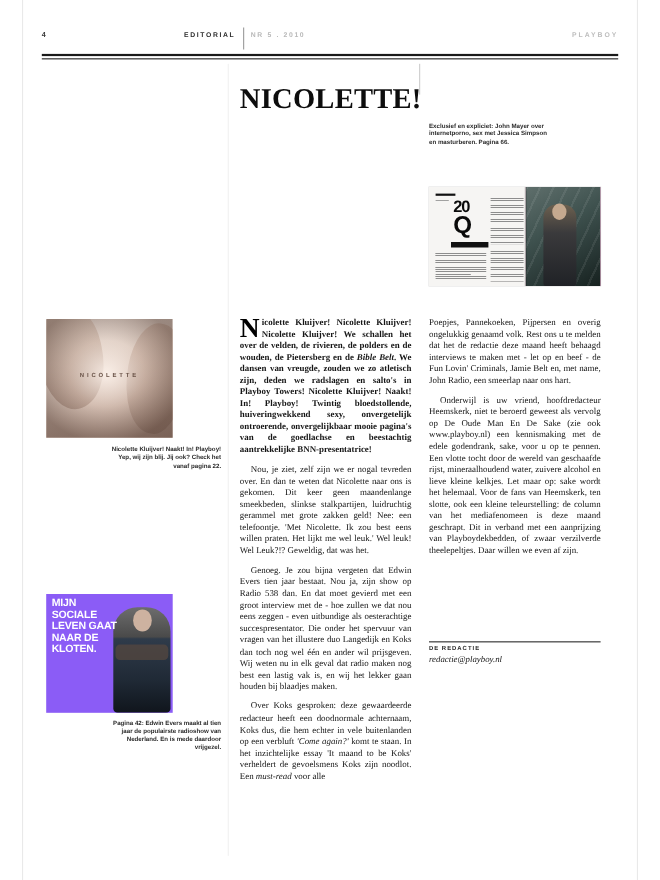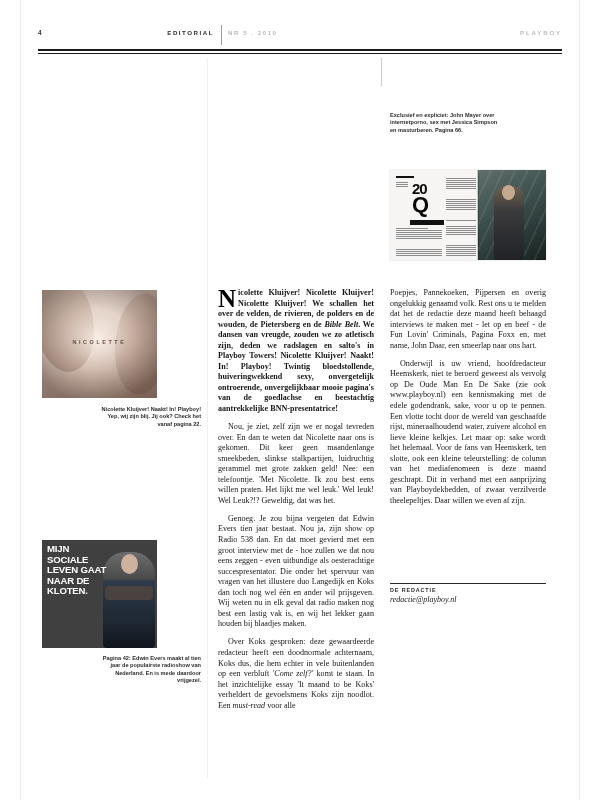--- a/index.html
+++ b/index.html
@@ -90,21 +90,21 @@
   .cap{
     position:absolute;
     font-family:"Liberation Sans",sans-serif;
     font-size:5.6px;line-height:7.4px;font-weight:700;
     color:#2b2b2b;text-align:right;
   }
   .cap-nicolette{ left:95px;top:406px;width:106px; }
 
   .photo-evers{
     position:absolute;left:42px;top:540px;width:115px;height:108px;
-    background:#404040;overflow:hidden;
+    background:#8b5cf6;overflow:hidden;
   }
   .photo-evers .txtblock{
     position:absolute;left:5px;top:4px;width:62px;
     font-family:"Liberation Sans",sans-serif;
     font-size:9.6px;line-height:10.6px;font-weight:700;
     color:#ffffff;letter-spacing:-.2px;
   }
   .photo-evers .figure{
     position:absolute;right:2px;top:12px;width:52px;height:96px;
     background:linear-gradient(180deg,#6d6d6d 0%,#4a4a4a 28%,#2f3b4a 30%,#1f2935 70%,#10151c 100%);
@@ -223,20 +223,21 @@
   <div class="runhead">
     <span class="folio">4</span>
     <span class="section">EDITORIAL</span>
     <span class="vrule"></span>
     <span class="issue">NR 5 . 2010</span>
     <span class="brand">PLAYBOY</span>
   </div>
   <div class="rule-thick"></div>
   <div class="rule-thin"></div>
 
+  <h1 class="headline">NICOLETTE!</h1>
   <div class="head-rule"></div>
 
   <div class="teaser-txt">Exclusief en expliciet: John Mayer over internetporno, sex met Jessica Simpson en masturberen. Pagina 66.</div>
 
   <div class="spread">
     <div class="leftpage"></div>
     <div class="mh" style="left:6px;top:6px;width:18px;"></div>
     <div class="minicol" style="left:6px;top:58px;width:32px;height:26px;"></div>
     <div class="minicol" style="left:6px;top:12px;width:12px;height:5px;"></div>
     <div class="q20">
@@ -269,25 +270,25 @@
     <div class="head"></div>
     <div class="arms"></div>
     <div class="txtblock">MIJN SOCIALE LEVEN GAAT NAAR DE KLOTEN.</div>
   </div>
   <div class="cap cap-evers">Pagina 42: Edwin Evers maakt al tien jaar de populairste radioshow van Nederland. En is mede daardoor vrijgezel.</div>
 
   <div class="col col-1">
     <p class="lead"><span class="dropcap">N</span><span>icolette Kluijver! Nicolette Kluijver! Nicolette Kluijver! We schallen het over de velden, de rivieren, de polders en de wouden, de Pietersberg en de <i>Bible Belt</i>. We dansen van vreugde, zouden we zo atletisch zijn, deden we radslagen en salto's in Playboy Towers! Nicolette Kluijver! Naakt! In! Playboy! Twintig bloedstollende, huiveringwekkend sexy, onvergetelijk ontroerende, onvergelijkbaar mooie pagina's van de goedlachse en beestachtig aantrekkelijke BNN-presentatrice!</span></p>
     <p class="ind">Nou, je ziet, zelf zijn we er nogal tevreden over. En dan te weten dat Nicolette naar ons is gekomen. Dit keer geen maandenlange smeekbeden, slinkse stalkpartijen, luidruchtig gerammel met grote zakken geld! Nee: een telefoontje. 'Met Nicolette. Ik zou best eens willen praten. Het lijkt me wel leuk.' Wel leuk! Wel Leuk?!? Geweldig, dat was het.</p>
     <p class="ind">Genoeg. Je zou bijna vergeten dat <b>Edwin Evers</b> tien jaar bestaat. Nou ja, zijn show op Radio 538 dan. En dat moet gevierd met een groot interview met de - hoe zullen we dat nou eens zeggen - even uitbundige als oesterachtige succespresentator. Die onder het spervuur van vragen van het illustere duo Langedijk en Koks dan toch nog wel één en ander wil prijsgeven. Wij weten nu in elk geval dat radio maken nog best een lastig vak is, en wij het lekker gaan houden bij blaadjes maken.</p>
-    <p class="ind">Over Koks gesproken: deze gewaardeerde redacteur heeft een doodnormale achternaam, Koks dus, die hem echter in vele buitenlanden op een verbluft <i>'Come zelf?'</i> komt te staan. In het inzichtelijke essay <b>'It maand to be Koks'</b> verheldert de gevoelsmens Koks zijn noodlot. Een <i>must-read</i> voor alle</p>
+    <p class="ind">Over Koks gesproken: deze gewaardeerde redacteur heeft een doodnormale achternaam, Koks dus, die hem echter in vele buitenlanden op een verbluft <i>'Come again?'</i> komt te staan. In het inzichtelijke essay <b>'It maand to be Koks'</b> verheldert de gevoelsmens Koks zijn noodlot. Een <i>must-read</i> voor alle</p>
   </div>
 
   <div class="col col-2">
-    <p>Poepjes, Pannekoeken, Pijpersen en overig ongelukkig genaamd volk. Rest ons u te melden dat het de redactie deze maand heeft behaagd interviews te maken met - let op en beef - de <b>Fun Lovin' Criminals</b>, <b>Pagina Foxx</b> en, met name, <b>John Daar</b>, een smeerlap naar ons hart.</p>
+    <p>Poepjes, Pannekoeken, Pijpersen en overig ongelukkig genaamd volk. Rest ons u te melden dat het de redactie deze maand heeft behaagd interviews te maken met - let op en beef - de <b>Fun Lovin' Criminals</b>, <b>Jamie Belt</b> en, met name, <b>John Radio</b>, een smeerlap naar ons hart.</p>
     <p class="ind">Onderwijl is uw vriend, hoofdredacteur Heemskerk, niet te beroerd geweest als vervolg op De Oude Man En De Sake (zie ook www.playboy.nl) een kennismaking met de edele godendrank, <b>sake</b>, voor u op te pennen. Een vlotte tocht door de wereld van geschaafde rijst, mineraalhoudend water, zuivere alcohol en lieve kleine kelkjes. Let maar op: sake wordt het helemaal. Voor de fans van Heemskerk, ten slotte, ook een kleine teleurstelling: de column van het mediafenomeen is deze maand geschrapt. Dit in verband met een aanprijzing van Playboydekbedden, of zwaar verzilverde theelepeltjes. Daar willen we even af zijn.</p>
   </div>
 
   <div class="sig">
     <div class="rule"></div>
     <div class="who">DE REDACTIE</div>
     <div class="mail">redactie@playboy.nl</div>
   </div>
 
 </div>

